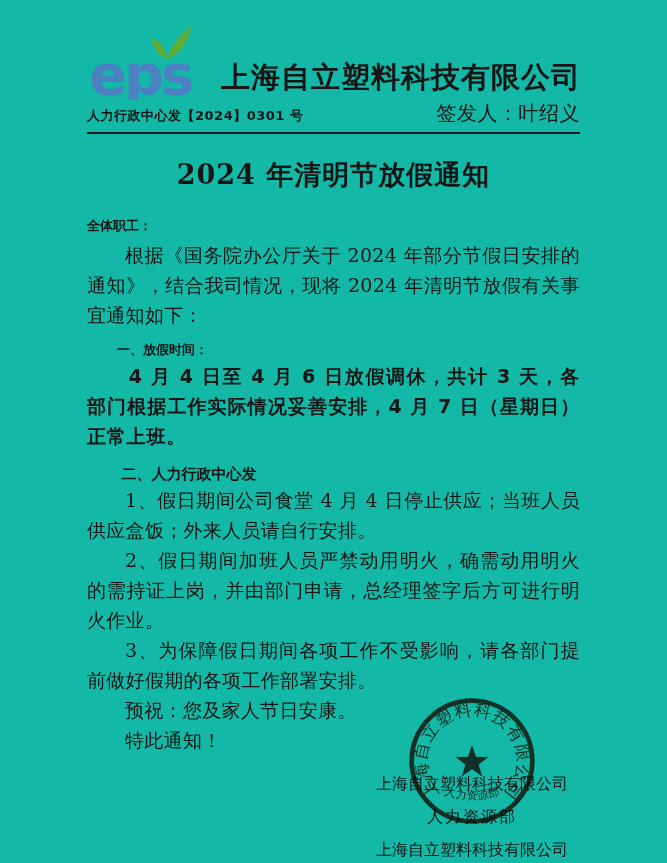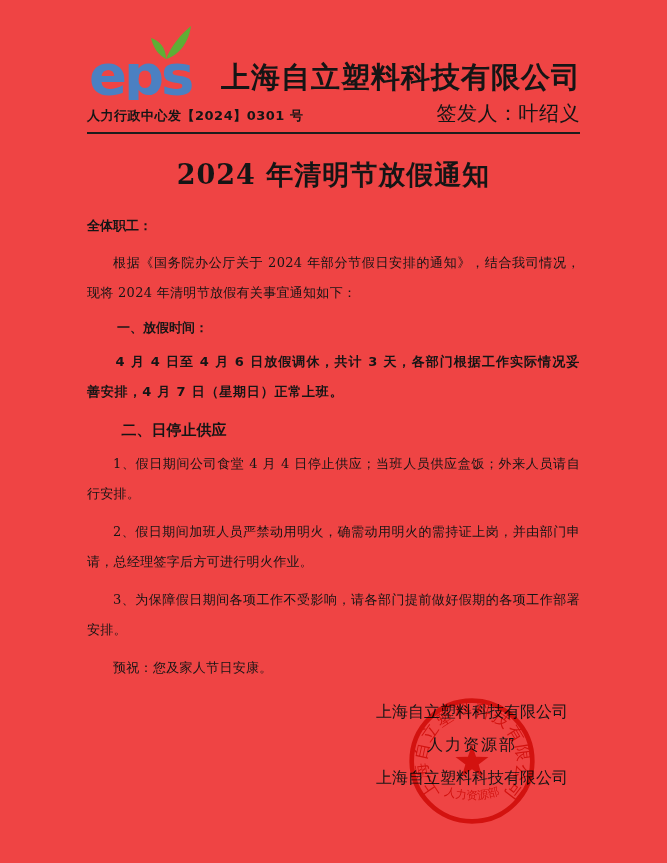--- a/index.html
+++ b/index.html
@@ -2,21 +2,21 @@
 <html><head>
 <meta charset="utf-8">
 <style>
   * { margin: 0; padding: 0; box-sizing: border-box; }
   html, body { background: #ffffff; }
   .page {
     position: relative;
     width: 667px;
     height: 863px;
     margin: 0 auto;
-    background: #ef4444;
+    background: #14b8a6;
     overflow: hidden;
     font-family: "DejaVu Serif", "Liberation Serif", serif;
     color: #151515;
   }
   .content { padding: 26px 87px 0 87px; }
 
   
   .header-row { display: flex; align-items: flex-end; gap: 12px; }
   .logo-box { width: 122px; height: 74px; flex: 0 0 auto; }
   .company-name {
@@ -45,25 +45,24 @@
     text-align: center;
     font-size: 27px;
     font-weight: 600;
     margin-top: 23px;
     letter-spacing: 1px;
   }
 
   
   .salutation { margin-top: 19px; font-size: 13px; font-weight: bold; line-height: 28px; }
   p.para {
-    font-size: 13px;
+    font-size: 19px;
     line-height: 30px;
     text-align: justify;
     text-indent: 2em;
-    margin-top: 8px;
     letter-spacing: 0.3px;
   }
   .sec-heading {
     font-family: "DejaVu Sans", "Liberation Sans", sans-serif;
     font-weight: bold;
     text-indent: 2.3em;
     margin-top: 9px;
     line-height: 22px;
   }
   .sec-heading.small { font-size: 13px; }
@@ -125,27 +124,28 @@
     <div class="notice-title">2024 年清明节放假通知</div>
 
     <div class="salutation">全体职工：</div>
 
     <p class="para">根据《国务院办公厅关于 2024 年部分节假日安排的通知》，结合我司情况，现将 2024 年清明节放假有关事宜通知如下：</p>
 
     <div class="sec-heading small">一、放假时间：</div>
 
     <p class="para bold-sans">4 月 4 日至 4 月 6 日放假调休，共计 3 天，各部门根据工作实际情况妥善安排，4 月 7 日（星期日）正常上班。</p>
 
-    <div class="sec-heading normal">二、日停止供应</div>
+    <div class="sec-heading normal">二、人力行政中心发</div>
 
     <p class="para">1、假日期间公司食堂 4 月 4 日停止供应；当班人员供应盒饭；外来人员请自行安排。</p>
     <p class="para">2、假日期间加班人员严禁动用明火，确需动用明火的需持证上岗，并由部门申请，总经理签字后方可进行明火作业。</p>
     <p class="para">3、为保障假日期间各项工作不受影响，请各部门提前做好假期的各项工作部署安排。</p>
 
     <p class="para">预祝：您及家人节日安康。</p>
+    <p class="para">特此通知！</p>
 
     <div class="signature-block">
       <div class="signature-line">上海自立塑料科技有限公司</div>
       <div class="signature-line dept">人力资源部</div>
       <div class="signature-line">上海自立塑料科技有限公司</div>
     </div>
   </div>
 
   <div class="stamp">
     <svg viewBox="0 0 200 200" xmlns="http://www.w3.org/2000/svg">

